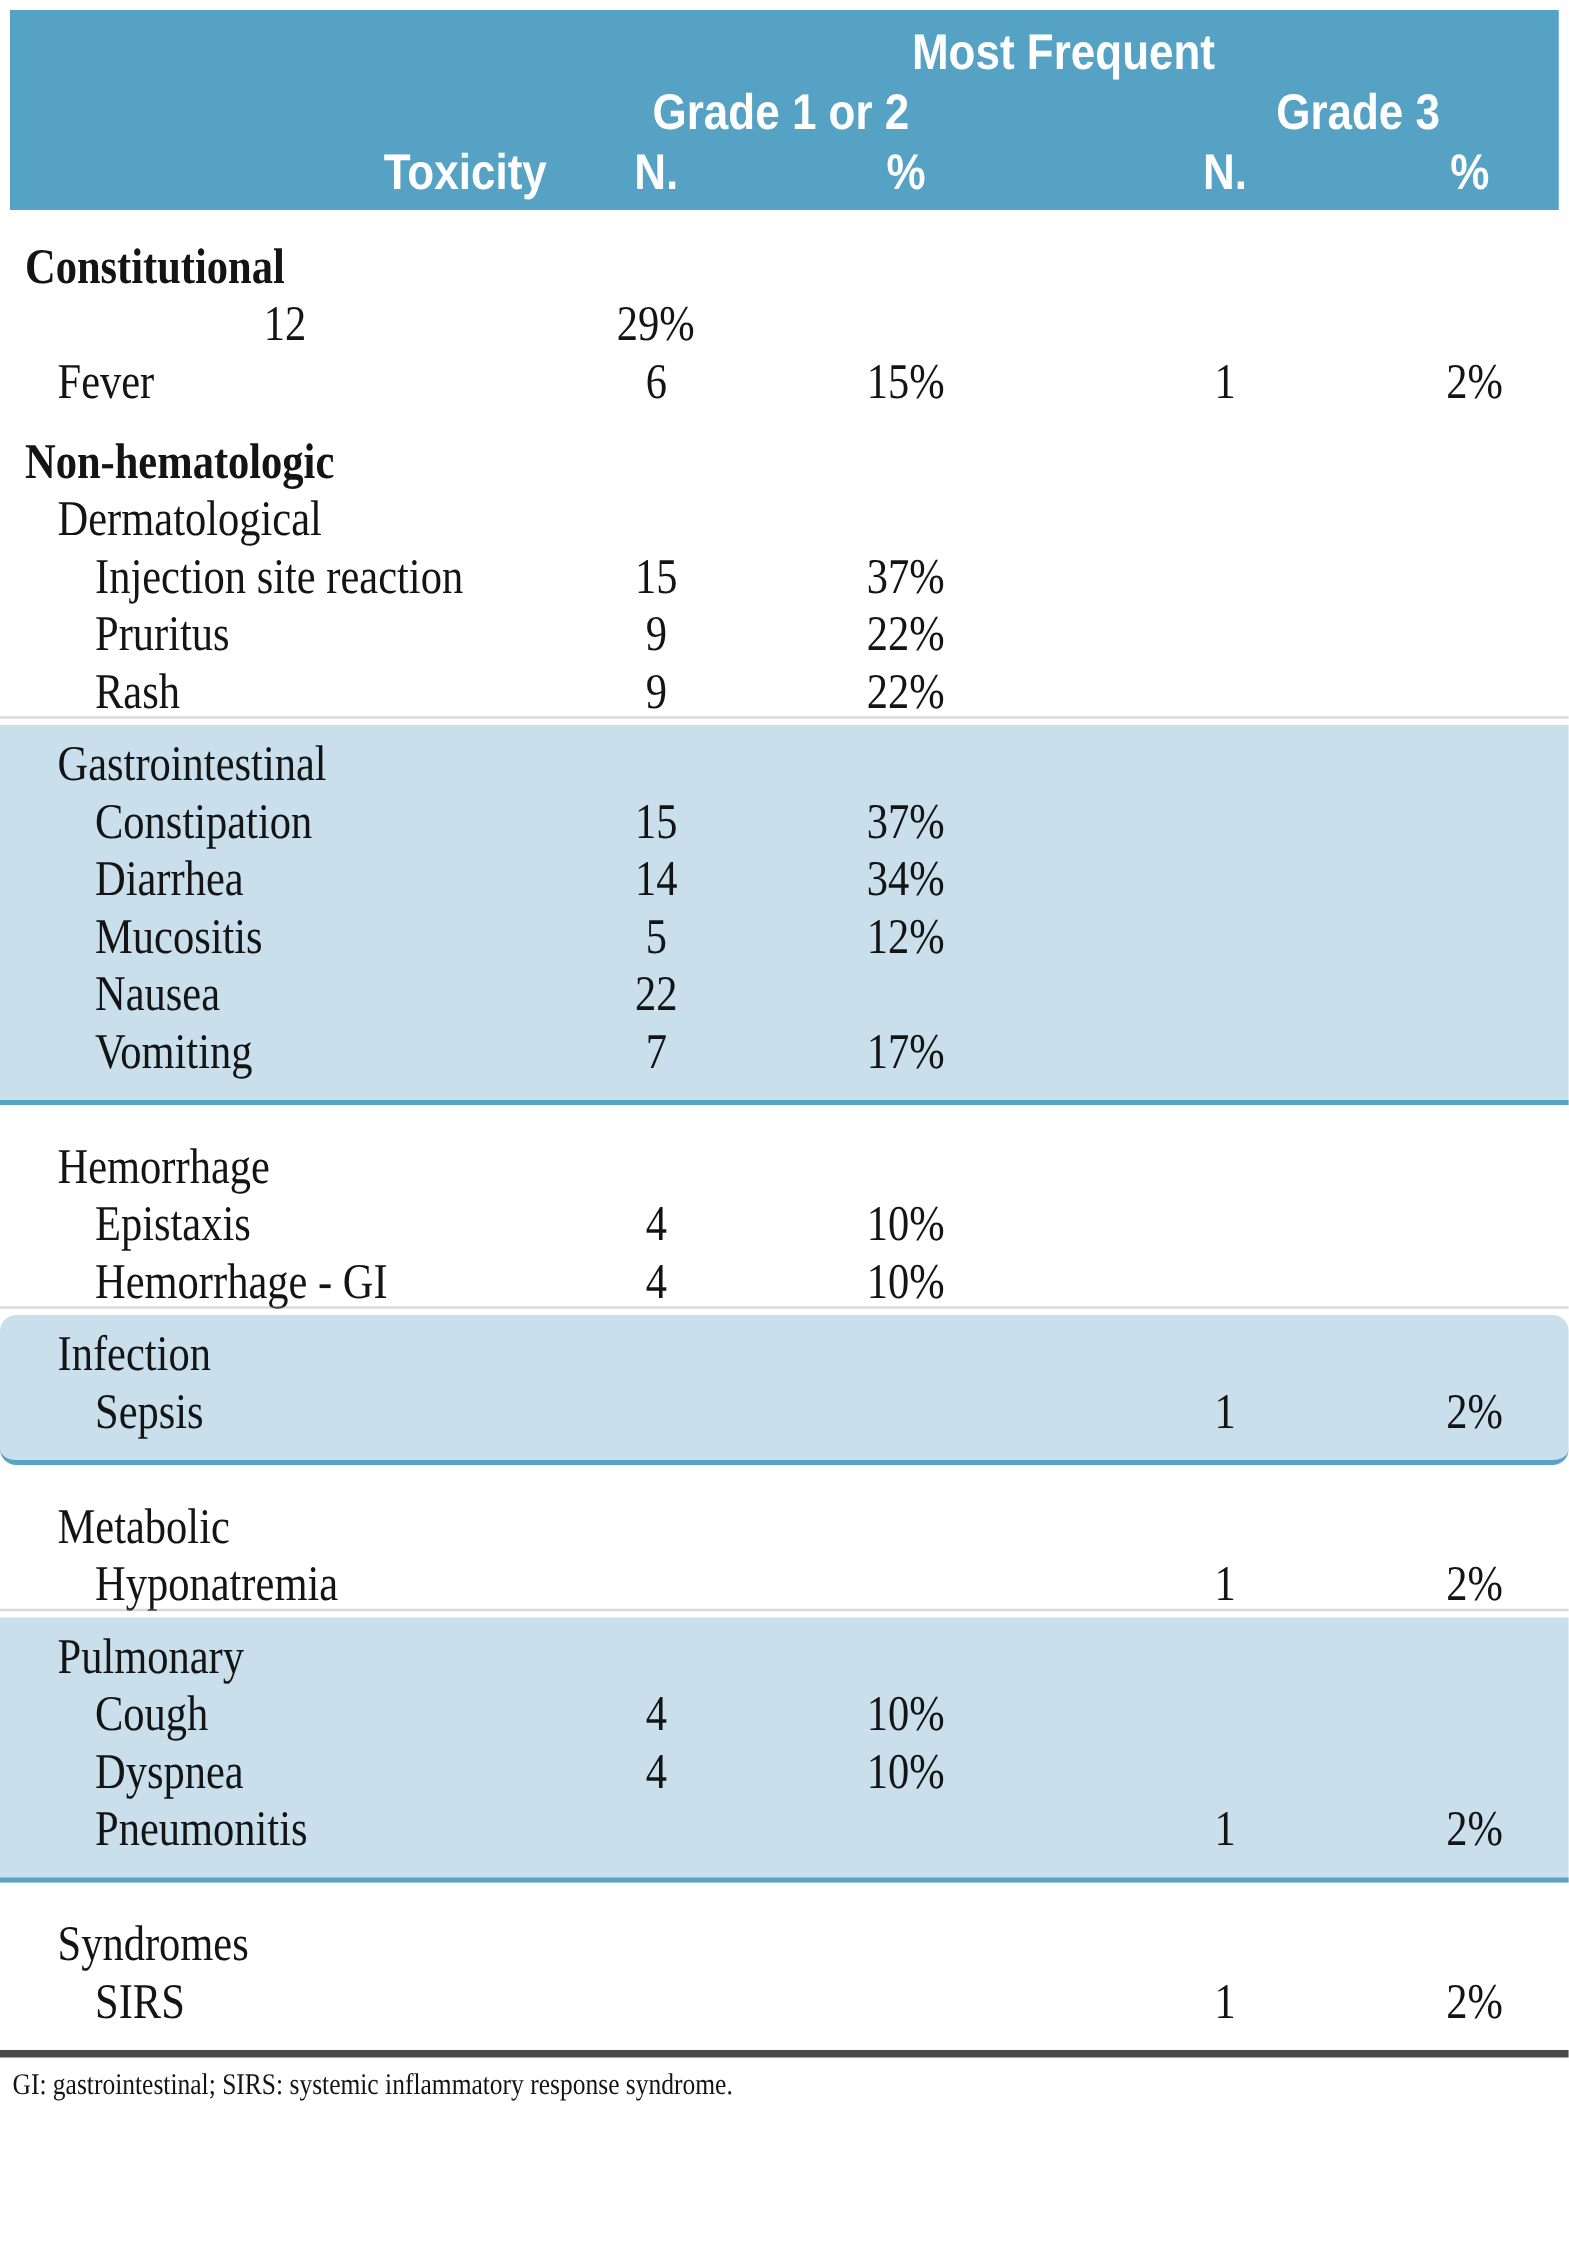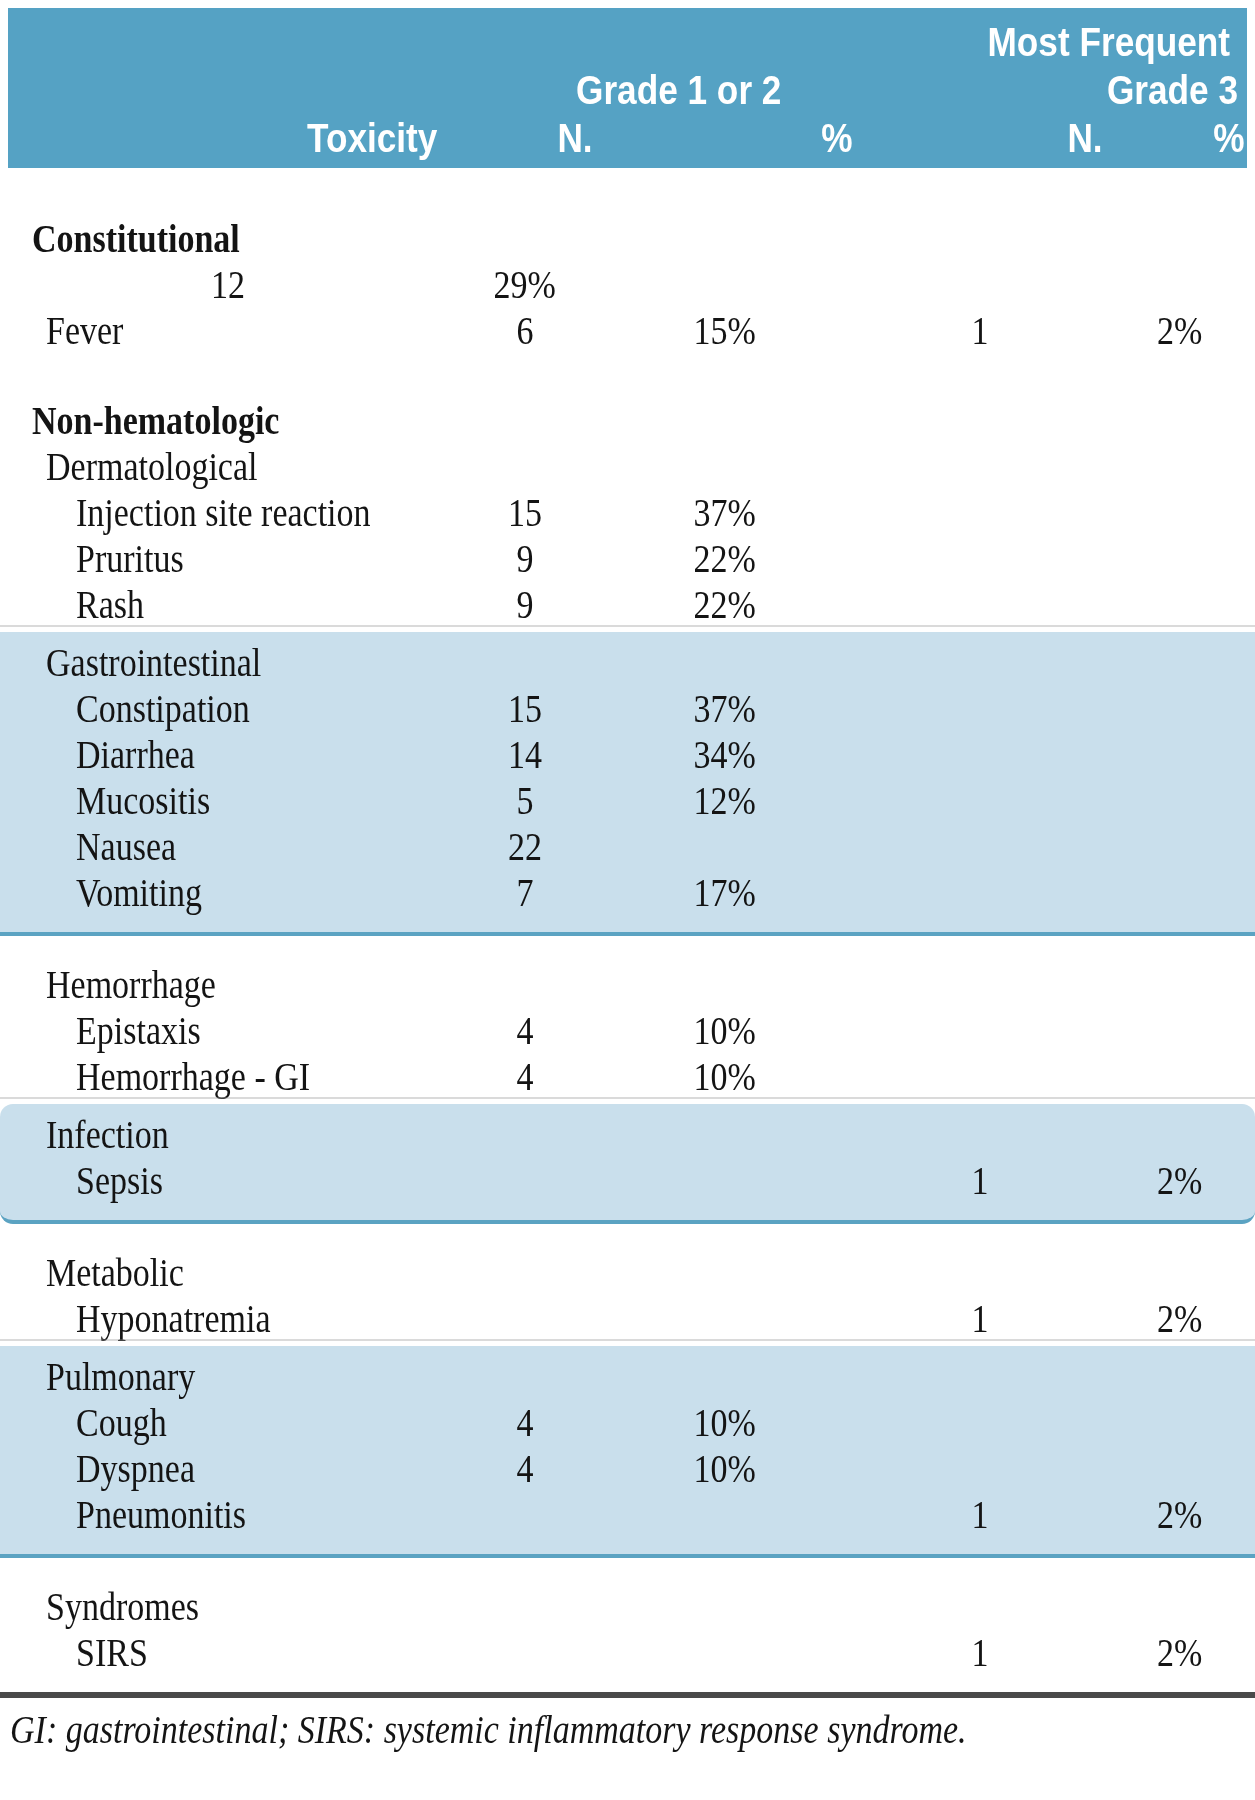--- a/index.html
+++ b/index.html
@@ -25,21 +25,21 @@
   
   .theader{
     margin:8px 8px 0 8px;
     background:var(--header-bg);
     color:var(--header-text);
     font-family:"Liberation Sans", sans-serif;
     font-weight:bold;font-size:40px;
     padding:10px 0 6px 0;
   }
   .hrow{display:grid;grid-template-columns:447px 140px 260px 250px 142px;line-height:48px;}
-  .hcell{text-align:right;}
+  .hcell{text-align:center;}
   .hcell.lbl{text-align:right;padding-left:14px;}
   .span-all{grid-column:2/6;}
   .span-g12{grid-column:2/4;padding-right:60px;}
   .span-g3{grid-column:4/6;padding-left:70px;}
   .hcell .cond{transform:scaleX(0.88);}
   .hcell.lbl .cond{transform-origin:0 50%;}
 
   
   .section{margin-top:26px;}
   .section.band{
@@ -55,30 +55,30 @@
   }
   [data-name="section-constitutional"]{margin-top:22px;}
   [data-name="section-non-hematologic"]{margin-top:18px;}
   [data-name="section-gastrointestinal"]{margin-top:70px;padding-bottom:22px;}
   [data-name="section-pulmonary"]{margin-top:14px;padding-bottom:20px;}
   [data-name="section-infection"]{padding-bottom:10px;border-radius:13px;}
 
   .trow{display:grid;grid-template-columns:455px 140px 260px 250px 150px;line-height:46px;font-size:40px;}
   .cell{white-space:nowrap;}
   .cell.num{text-align:center;}
-  .cell.lv0{padding-left:32px;margin-top:26px;}
+  .cell.lv0{padding-left:20px;}
   .cell.lv1{padding-left:46px;}
   .cell.lv2{padding-left:76px;}
   .trow.bold .cell.label{font-weight:bold;}
 
   
   .rule{margin-top:16px;height:6px;background:var(--rule);width:1255px;}
   .footnote{
-    margin-top:10px;padding-left:10px;
-    font-size:40px;font-style:italic;line-height:44px;
+    padding-left:10px;
+    font-size:24px;line-height:44px;
   }
 </style>
 </head>
 <body>
 
 <div class="page" data-name="toxicity-table">
 
   <div class="theader" data-name="table-header">
     <div class="hrow" data-name="header-row-most-frequent">
       <div class="hcell lbl" data-name="header-spacer"></div>

